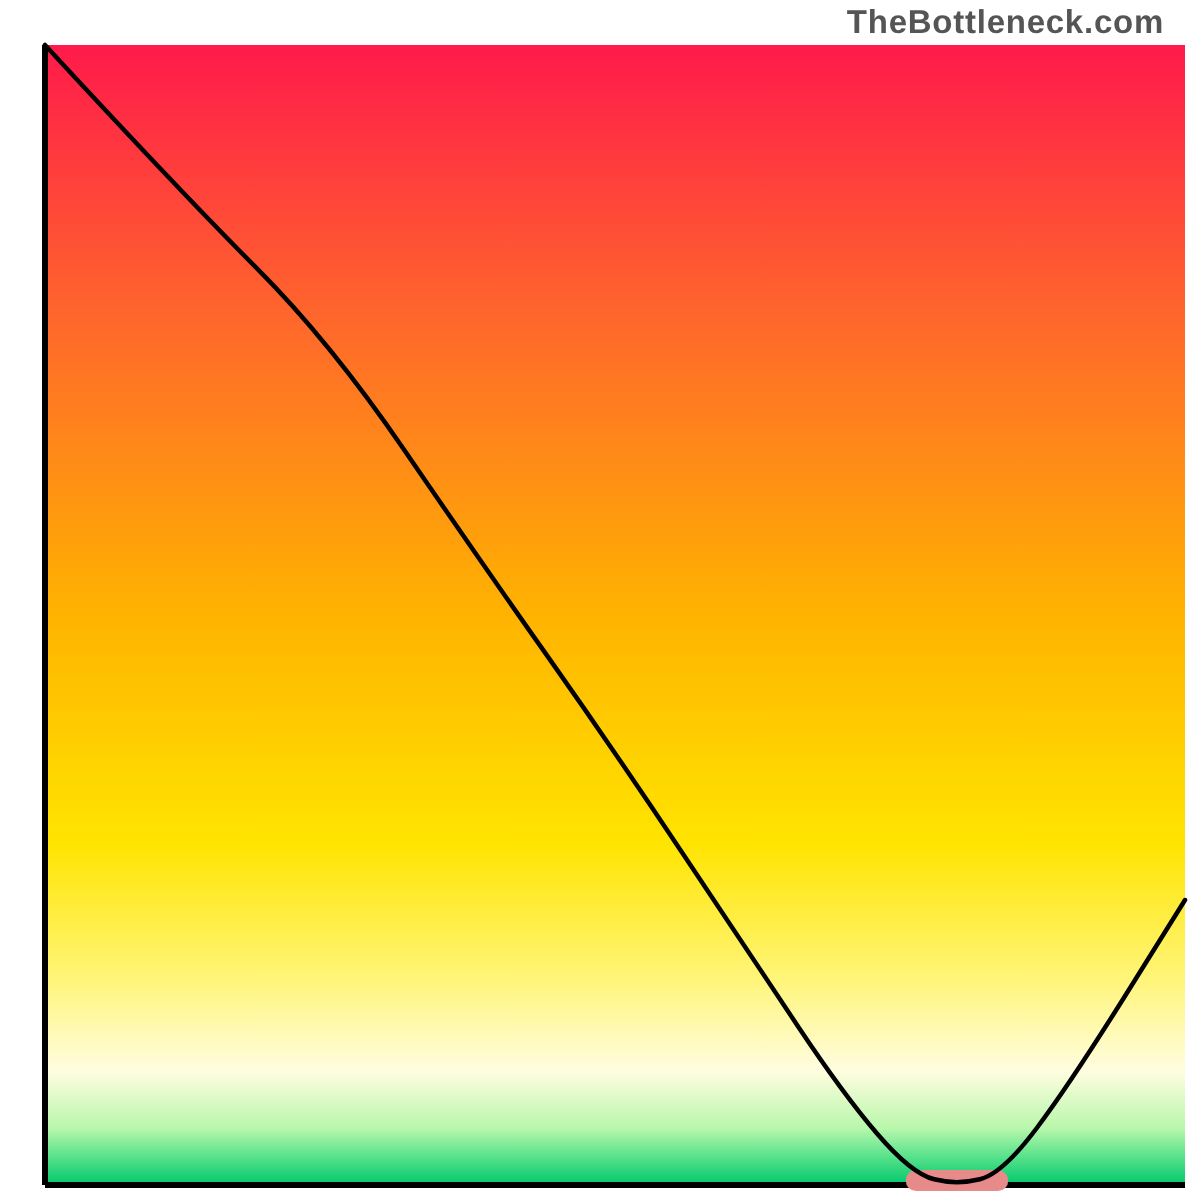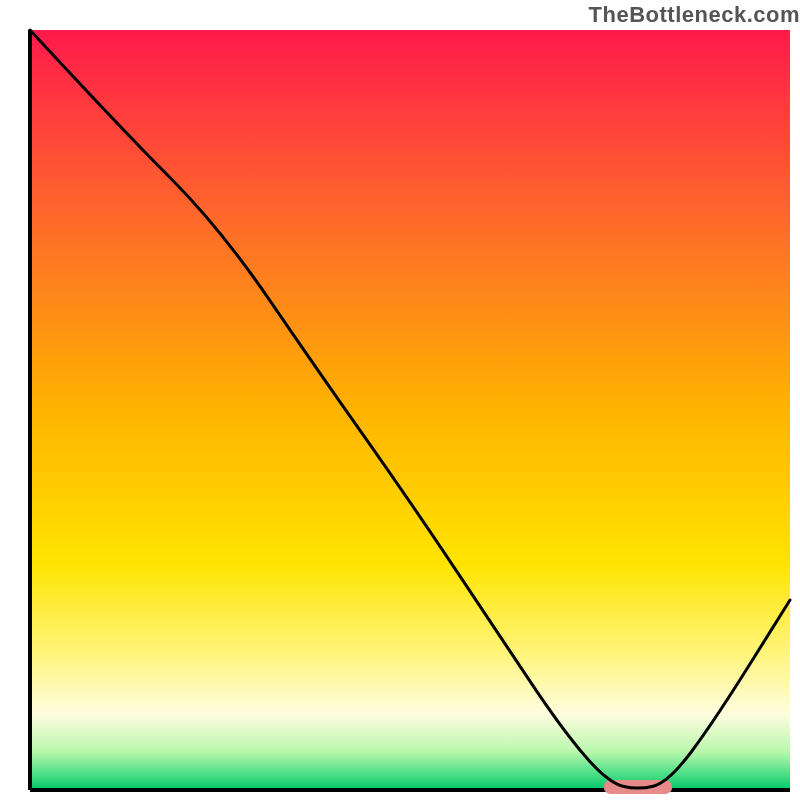--- a/index.html
+++ b/index.html
@@ -12,21 +12,21 @@
     font-family: Arial, Helvetica, sans-serif;
   }
   .container {
     position: relative;
     width: 800px;
     height: 800px;
   }
   .watermark {
     position: absolute;
     top: 2px;
-    right: 0;
+    right: 24px;
     font-size: 22px;
     font-weight: 600;
     color: #555;
     letter-spacing: 0.5px;
     user-select: none;
   }
   svg.chart {
     position: absolute;
     left: 0;
     top: 0;

